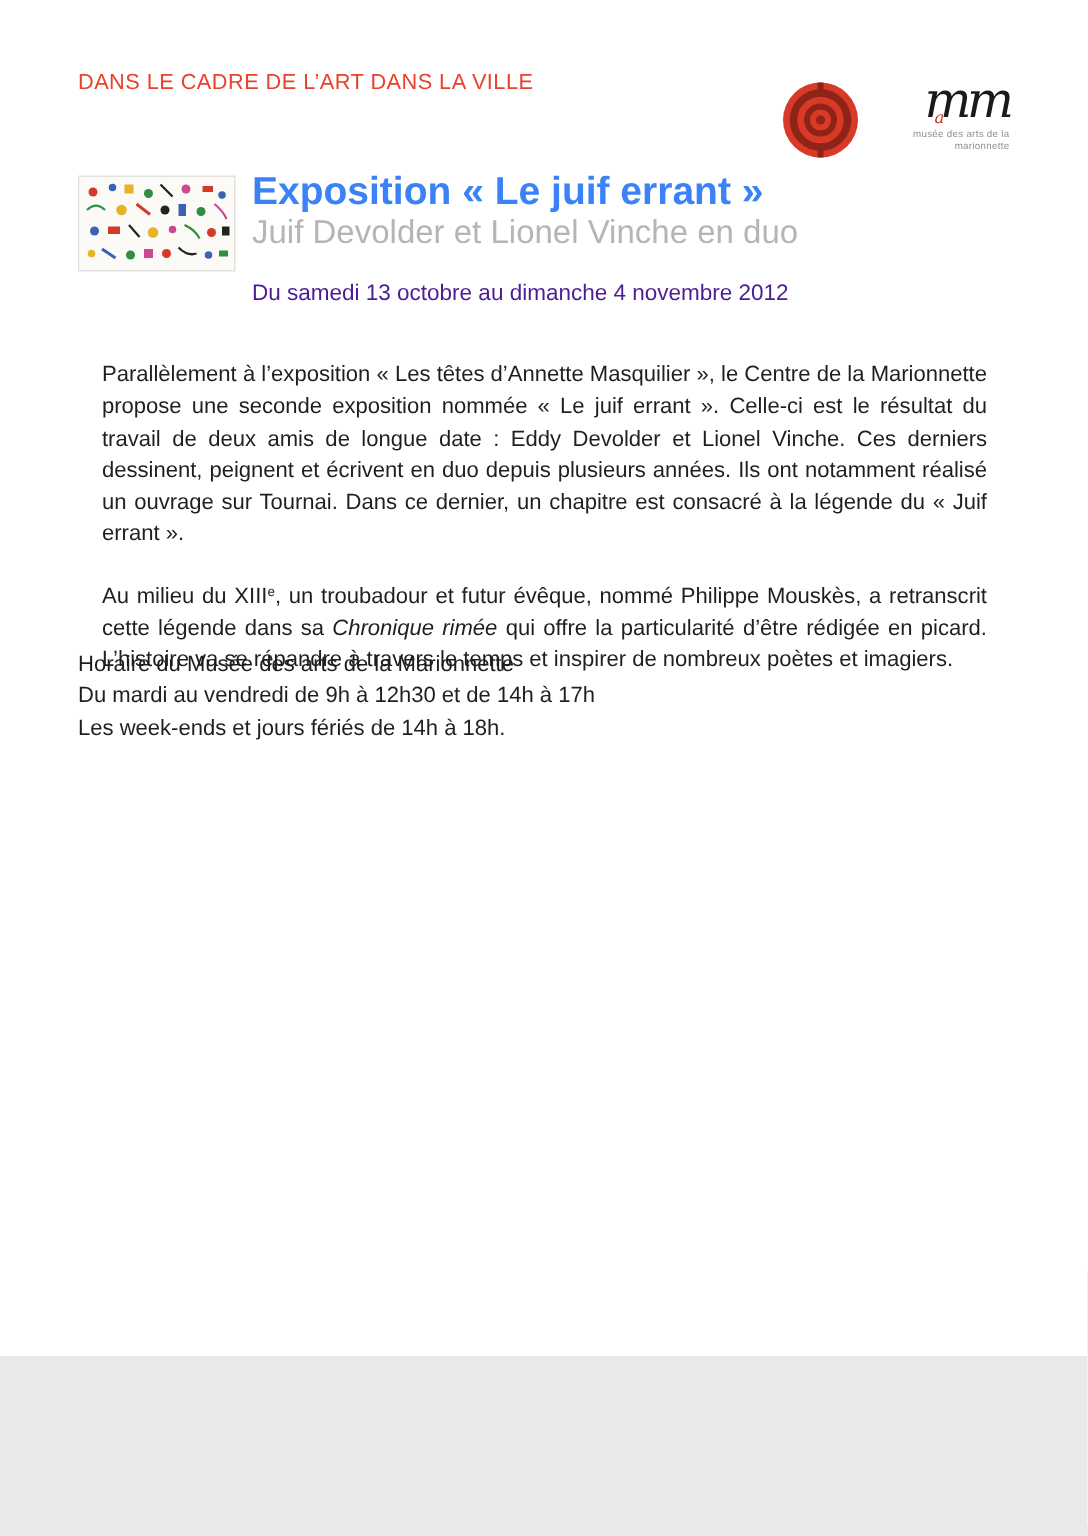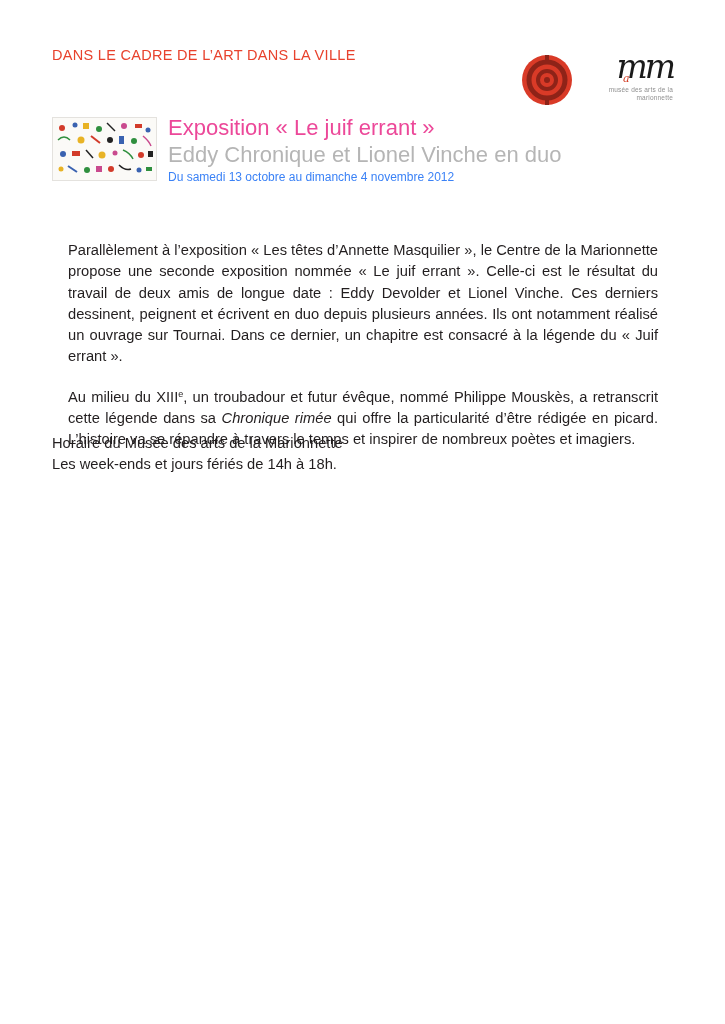--- a/index.html
+++ b/index.html
@@ -1,20 +1,20 @@
 <!DOCTYPE html>
 <html><head>
 <meta charset="utf-8">
 <style>
   * { margin:0; padding:0; box-sizing:border-box; }
   html, body { background:#e9e9e9; }
   body { font-family:"Liberation Sans", sans-serif; }
   .page {
     position:relative;
-    width:725px; height:1024px;
+    width:725px; height:904px;
     margin:0 auto;
     background:#ffffff;
     overflow:hidden;
     color:#221e1f;
   }
 
   
   .kicker {
     position:absolute; left:52px; top:46px;
     color:#e8422d;
@@ -49,33 +49,33 @@
 
   
   .thumb {
     position:absolute; left:52px; top:117px;
     width:105px; height:64px;
     background:#fdfdfc;
     border:1px solid #e4e2de;
   }
   .title-block { position:absolute; left:168px; top:114px; }
   .exp-title {
-    color:#ec4899;
-    font-size:22px; line-height:27px;
-    font-weight:400;
+    color:#3b82f6;
+    font-size:26px; line-height:27px;
+    font-weight:700;
   }
   .exp-subtitle {
     color:#b5b5b5;
     font-size:22px; line-height:27px;
     font-weight:400;
   }
   .exp-date {
-    position:absolute; left:168px; top:170px;
-    color:#3b82f6;
-    font-size:12px;
+    position:absolute; left:168px; top:187px;
+    color:#4c1d95;
+    font-size:15px;
   }
 
   
   .body-text {
     position:absolute; left:52px; top:224px;
     width:622px;
     font-size:14.7px; line-height:21.3px;
     color:#221e1f;
     text-align:justify;
   }
@@ -154,27 +154,28 @@
       <rect x="43" y="48" width="6" height="6" fill="#c94a8e"></rect>
       <circle cx="58" cy="51" r="3" fill="#d23b2a"></circle>
       <path d="M66 47 q6 6 12 4" stroke="#222" stroke-width="1.5" fill="none"></path>
       <circle cx="86" cy="52" r="2.5" fill="#3a62b0"></circle>
       <rect x="93" y="49" width="6" height="4" fill="#2f8f3e"></rect>
     </svg>
   </div>
 
   <div class="title-block">
     <div class="exp-title">Exposition « Le juif errant »</div>
-    <div class="exp-subtitle">Eddy Chronique et Lionel Vinche en duo</div>
+    <div class="exp-subtitle">Juif Devolder et Lionel Vinche en duo</div>
   </div>
   <div class="exp-date">Du samedi 13 octobre au dimanche 4 novembre 2012</div>
 
   <div class="body-text">
     <p>Parallèlement à l’exposition « Les têtes d’Annette Masquilier », le Centre de la Marionnette propose une seconde exposition nommée « Le juif errant ». Celle-ci est le résultat du travail de deux amis de longue date : Eddy Devolder et Lionel Vinche. Ces derniers dessinent, peignent et écrivent en duo depuis plusieurs années. Ils ont notamment réalisé un ouvrage sur Tournai. Dans ce dernier, un chapitre est consacré à la légende du « Juif errant ».</p>
     <p><span>Au milieu du XIII</span><sup>e</sup><span>, un troubadour et futur évêque, nommé Philippe Mouskès, a retranscrit cette légende dans sa </span><span class="it">Chronique rimée</span><span> qui offre la particularité d’être rédigée en picard. L’histoire va se répandre à travers le temps et inspirer de nombreux poètes et imagiers.</span></p>
   </div>
 
   <div class="info-block">
     <div>Horaire du Musée des arts de la Marionnette</div>
+    <div>Du mardi au vendredi de 9h à 12h30 et de 14h à 17h</div>
     <div>Les week-ends et jours fériés de 14h à 18h.</div>
   </div>
 
 </div>
 
 </body></html>

